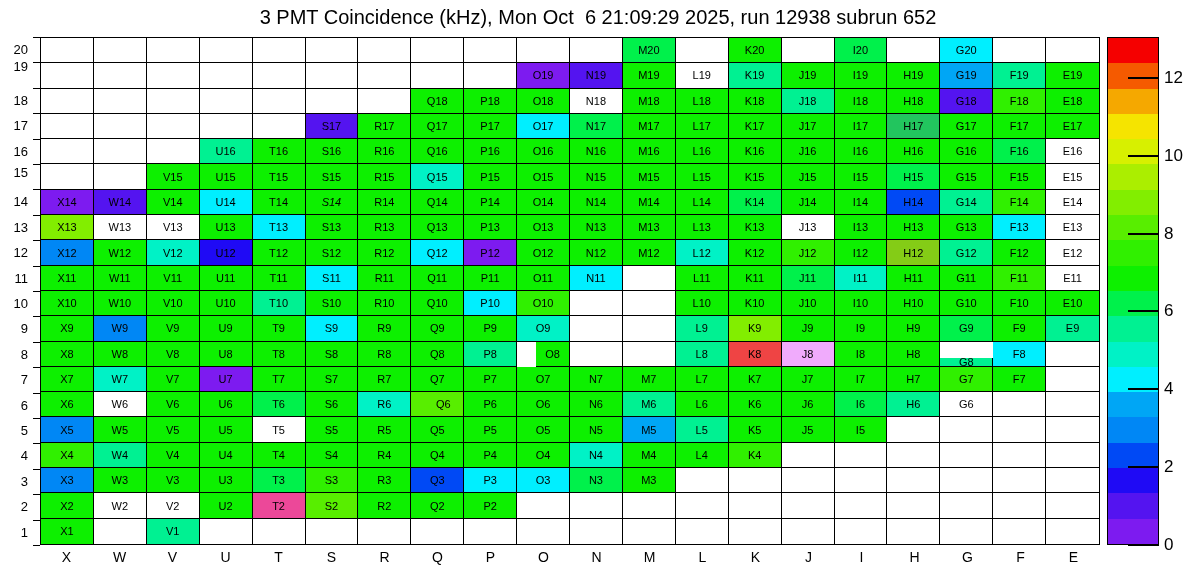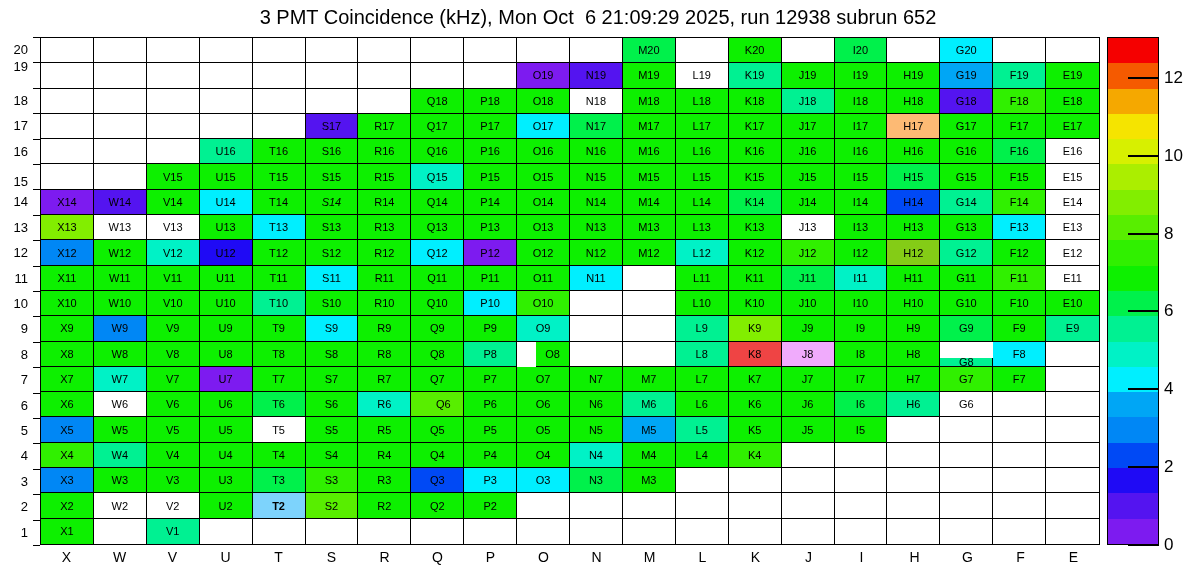--- a/index.html
+++ b/index.html
@@ -100,21 +100,21 @@
       <div class="cell" style="background: rgb(13, 240, 0);">R17</div>
       <div class="cell" style="background: rgb(13, 240, 0);">Q17</div>
       <div class="cell" style="background: rgb(13, 240, 0);">P17</div>
       <div class="cell" style="background: rgb(0, 239, 255);">O17</div>
       <div class="cell" style="background: rgb(0, 241, 75);">N17</div>
       <div class="cell" style="background: rgb(13, 240, 0);">M17</div>
       <div class="cell" style="background: rgb(13, 240, 0);">L17</div>
       <div class="cell" style="background: rgb(13, 240, 0);">K17</div>
       <div class="cell" style="background: rgb(13, 240, 0);">J17</div>
       <div class="cell" style="background: rgb(13, 240, 0);">I17</div>
-      <div class="cell" style="background: #fdba74;">H17</div>
+      <div class="cell" style="background: #22c55e;">H17</div>
       <div class="cell" style="background: rgb(13, 240, 0);">G17</div>
       <div class="cell" style="background: rgb(13, 240, 0);">F17</div>
       <div class="cell" style="background: rgb(13, 240, 0);">E17</div>
       <div class="cell"></div>
       <div class="cell"></div>
       <div class="cell"></div>
       <div class="cell" style="background: rgb(0, 241, 146);">U16</div>
       <div class="cell" style="background: rgb(13, 240, 0);">T16</div>
       <div class="cell" style="background: rgb(13, 240, 0);">S16</div>
       <div class="cell" style="background: rgb(13, 240, 0);">R16</div>
@@ -388,21 +388,21 @@
       <div class="cell"></div>
       <div class="cell"></div>
       <div class="cell"></div>
       <div class="cell"></div>
       <div class="cell"></div>
       <div class="cell"></div>
       <div class="cell" style="background: rgb(13, 240, 0);">X2</div>
       <div class="cell" style="background: rgb(255, 255, 255);">W2</div>
       <div class="cell" style="background: rgb(255, 255, 255);">V2</div>
       <div class="cell" style="background: rgb(13, 240, 0);">U2</div>
-      <div class="cell" style="background: #7dd3fc; font-weight: bold;">T2</div>
+      <div class="cell" style="background: #ec4899;">T2</div>
       <div class="cell" style="background: rgb(88, 238, 0);">S2</div>
       <div class="cell" style="background: rgb(13, 240, 0);">R2</div>
       <div class="cell" style="background: rgb(13, 240, 0);">Q2</div>
       <div class="cell" style="background: rgb(13, 240, 0);">P2</div>
       <div class="cell"></div>
       <div class="cell"></div>
       <div class="cell"></div>
       <div class="cell"></div>
       <div class="cell"></div>
       <div class="cell"></div>
@@ -431,21 +431,21 @@
       <div class="cell"></div>
       <div class="cell"></div>
       <div class="cell"></div>
     </div>
   <div id="yaxis">
       <div class="ylab" style="top: 37px; height: 25.4px; line-height: 25.4px;">20</div>
       <div class="ylab" style="top: 54px; height: 25.4px; line-height: 25.4px;">19</div>
       <div class="ylab" style="top: 87.8px; height: 25.4px; line-height: 25.4px;">18</div>
       <div class="ylab" style="top: 113.2px; height: 25.4px; line-height: 25.4px;">17</div>
       <div class="ylab" style="top: 138.6px; height: 25.4px; line-height: 25.4px;">16</div>
-      <div class="ylab" style="top: 169px; height: 25.4px; line-height: 25.4px;">15</div>
+      <div class="ylab" style="top: 160px; height: 25.4px; line-height: 25.4px;">15</div>
       <div class="ylab" style="top: 189.4px; height: 25.4px; line-height: 25.4px;">14</div>
       <div class="ylab" style="top: 214.8px; height: 25.4px; line-height: 25.4px;">13</div>
       <div class="ylab" style="top: 240.2px; height: 25.4px; line-height: 25.4px;">12</div>
       <div class="ylab" style="top: 265.6px; height: 25.4px; line-height: 25.4px;">11</div>
       <div class="ylab" style="top: 291px; height: 25.4px; line-height: 25.4px;">10</div>
       <div class="ylab" style="top: 316.4px; height: 25.4px; line-height: 25.4px;">9</div>
       <div class="ylab" style="top: 341.8px; height: 25.4px; line-height: 25.4px;">8</div>
       <div class="ylab" style="top: 367.2px; height: 25.4px; line-height: 25.4px;">7</div>
       <div class="ylab" style="top: 392.6px; height: 25.4px; line-height: 25.4px;">6</div>
       <div class="ylab" style="top: 418px; height: 25.4px; line-height: 25.4px;">5</div>

